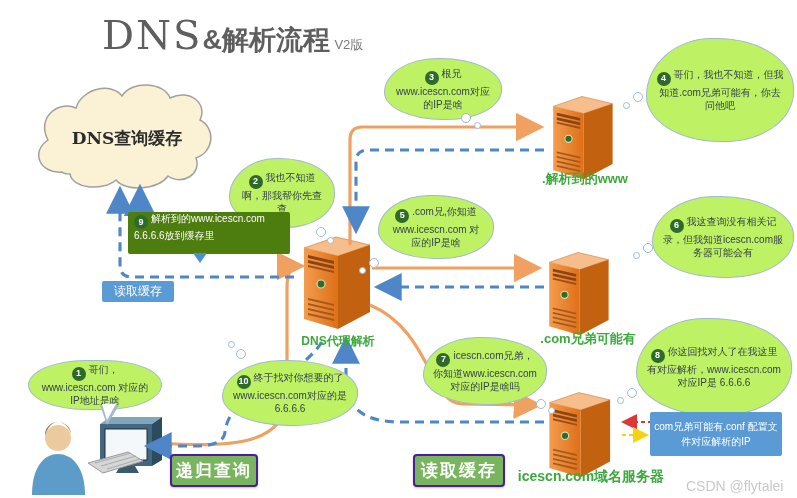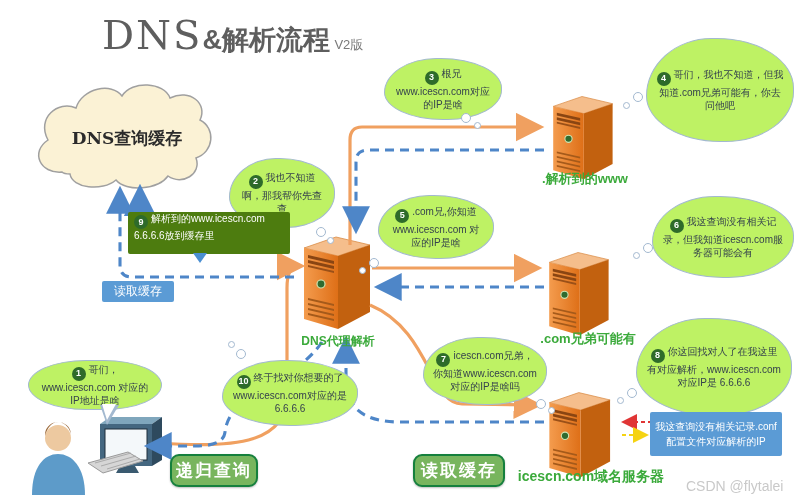--- a/index.html
+++ b/index.html
@@ -45,21 +45,21 @@
   .bluebox-tail{position:absolute;z-index:3;width:0;height:0;
                 border-left:7px solid transparent;border-right:7px solid transparent;
                 border-top:10px solid #4A8FD2;}
   .notebox{z-index:3;background:#5B9BD5;color:#fff;font-size:10px;line-height:1.5;
            display:flex;align-items:center;justify-content:center;text-align:center;
            border-radius:2px;padding:4px;}
   .smalltag{z-index:2;background:#5B9BD5;color:#fff;font-size:12px;
             display:flex;align-items:center;justify-content:center;border-radius:2px;}
 
   
-  .gbtn{z-index:2;background:#78B55E;border:2px solid #15803d;border-radius:9px;
+  .gbtn{z-index:2;background:#78B55E;border:2px solid #4c1d95;border-radius:4px;
         color:#fff;font-size:17px;font-weight:bold;letter-spacing:2px;
         display:flex;align-items:center;justify-content:center;
         box-shadow:0 1px 2px rgba(0,0,0,.25);}
 
   
   .srv-label{z-index:2;color:#3BAA3B;font-weight:bold;text-align:center;white-space:nowrap;}
 
   .watermark{z-index:2;color:#C9C9C9;font-size:14px;white-space:nowrap;}
 </style>
 </head>
@@ -215,21 +215,21 @@
   <div class="abs bluebox-tail" style="left:193px;top:253px;"></div>
 
   <div class="abs bubble" style="left:222px;top:360px;width:136px;height:66px;">
     <div><span class="badge">10</span><span>终于找对你想要的了 www.icescn.com对应的是6.6.6.6</span></div>
   </div>
   <div class="abs puff" style="left:236px;top:349px;width:10px;height:10px;"></div>
   <div class="abs puff" style="left:228px;top:341px;width:7px;height:7px;"></div>
 
   <div class="abs smalltag" style="left:102px;top:281px;width:72px;height:21px;">读取缓存</div>
 
-  <div class="abs notebox" style="left:650px;top:412px;width:132px;height:44px;">我这查询没有相关记录.conf 配置文件对应解析的IP</div>
+  <div class="abs notebox" style="left:650px;top:412px;width:132px;height:44px;">com兄弟可能有.conf 配置文件对应解析的IP</div>
 
   <div class="abs srv-label" style="left:520px;top:170px;width:130px;font-size:13px;">.解析到的www</div>
   <div class="abs srv-label" style="left:518px;top:330px;width:140px;font-size:13px;">.com兄弟可能有</div>
   <div class="abs srv-label" style="left:496px;top:468px;width:190px;font-size:14px;">icescn.com域名服务器</div>
   <div class="abs srv-label" style="left:290px;top:333px;width:96px;font-size:12px;">DNS代理解析</div>
 
   <div class="abs gbtn" style="left:170px;top:454px;width:88px;height:33px;">递归查询</div>
   <div class="abs gbtn" style="left:413px;top:454px;width:92px;height:33px;">读取缓存</div>
 
   <div class="abs watermark" style="left:686px;top:478px;">CSDN @flytalei</div>

